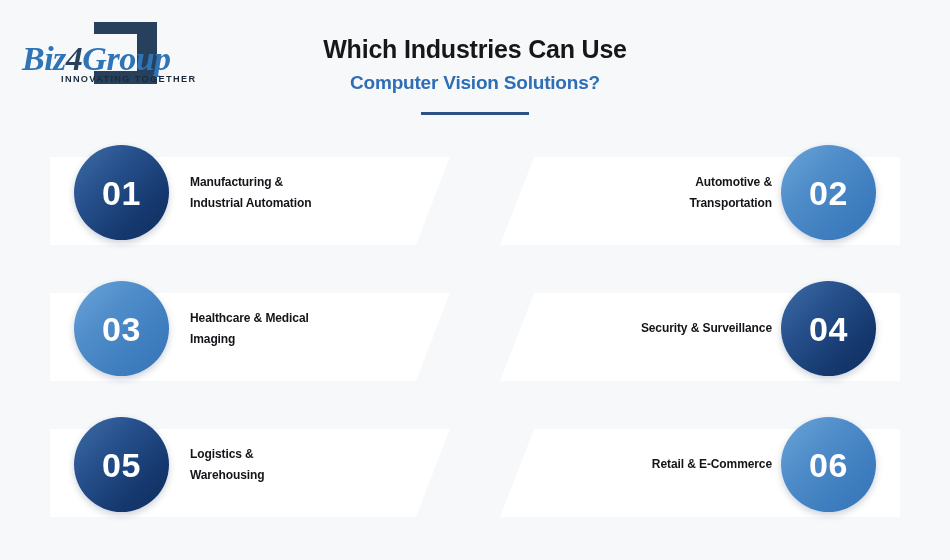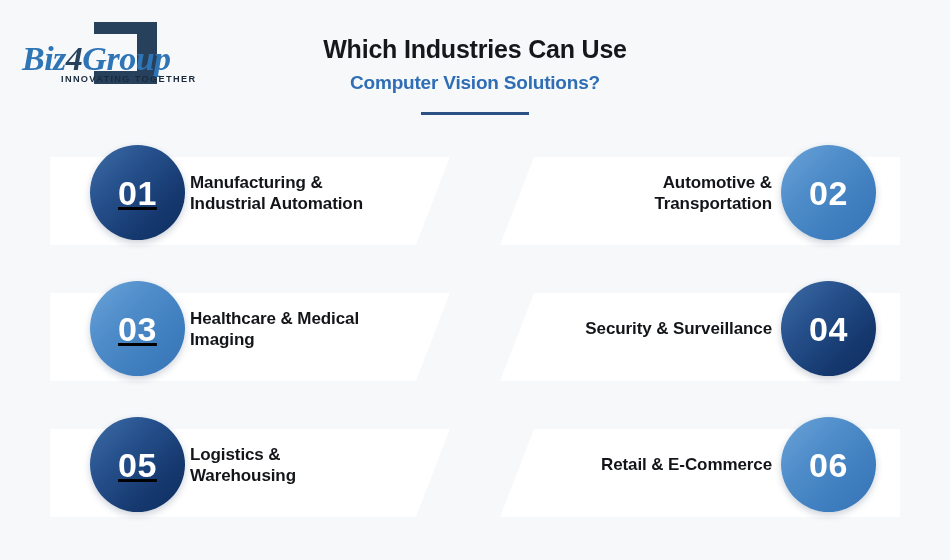--- a/index.html
+++ b/index.html
@@ -151,21 +151,21 @@
     position: absolute;
     top: 0px;
     width: 95px;
     height: 95px;
     border-radius: 50%;
     display: flex;
     align-items: center;
     justify-content: center;
     box-shadow: 0 3px 7px rgba(25,45,80,0.22);
   }
-  .item.left .circle  { left: 40px; text-decoration: underline; }
+  .item.left .circle  { left: 24px; }
   .item.right .circle { left: 281px; }
 
   .circle.dark {
     background: linear-gradient(135deg, #3f6ca5 0%, #28538f 32%, #15386e 72%, #0f2f63 100%);
   }
   .circle.light {
     background: linear-gradient(135deg, #6ba3d8 0%, #4e8cc9 38%, #3d7cbd 75%, #3874b5 100%);
   }
   .circle-num {
     font-size: 34px;
@@ -175,21 +175,21 @@
     line-height: 1;
   }
 
   
   .label {
     position: absolute;
     top: 0;
     height: 95px;
     display: flex;
     align-items: center;
-    font-size: 17px;
+    font-size: 12px;
     font-weight: bold;
     color: #131519;
     line-height: 21px;
     letter-spacing: -0.1px;
   }
   .item.left .label {
     left: 140px;
     width: 250px;
     justify-content: flex-start;
     text-align: left;

